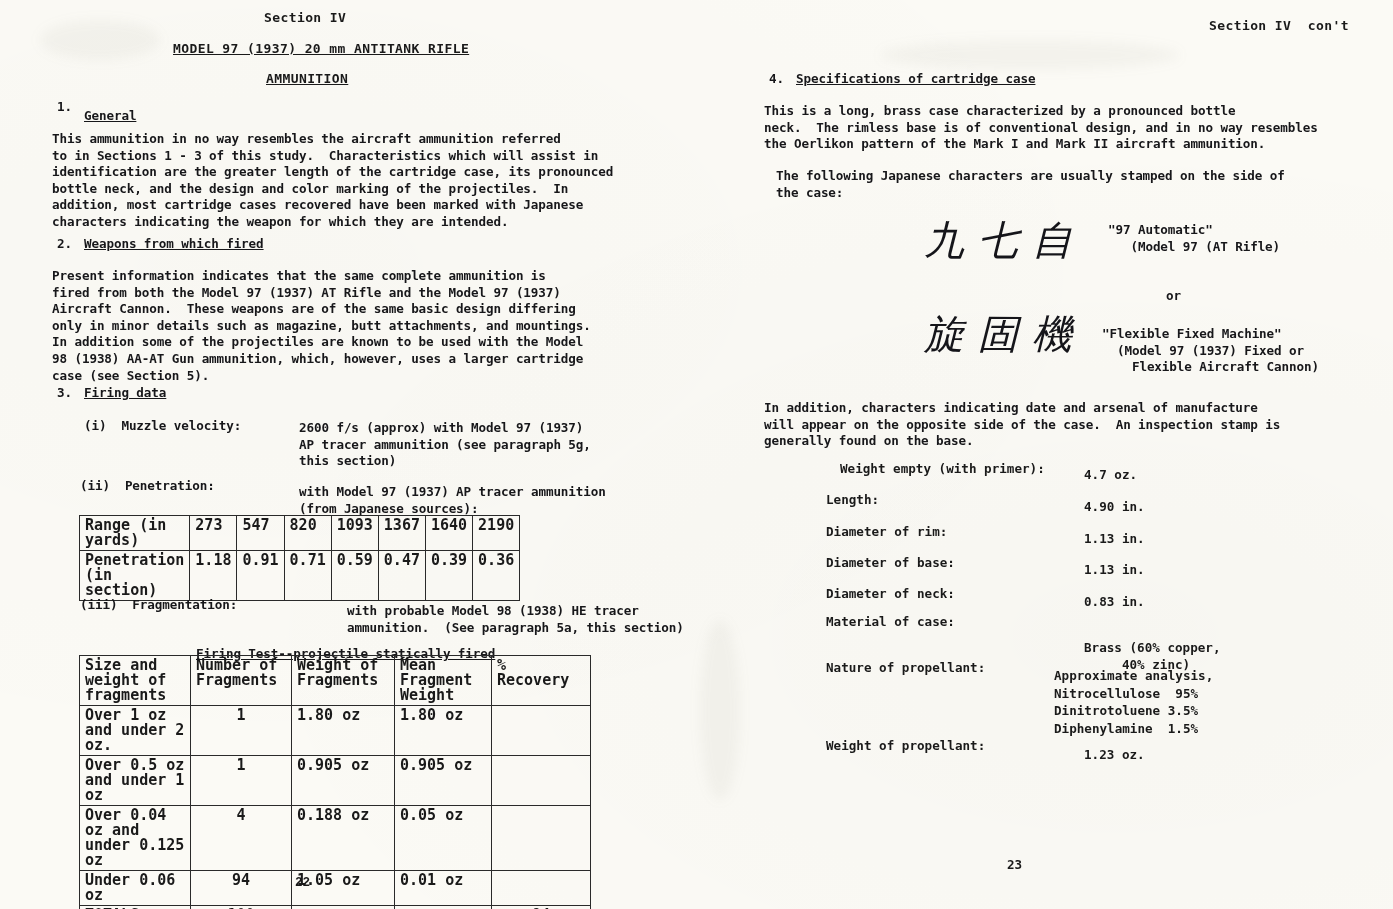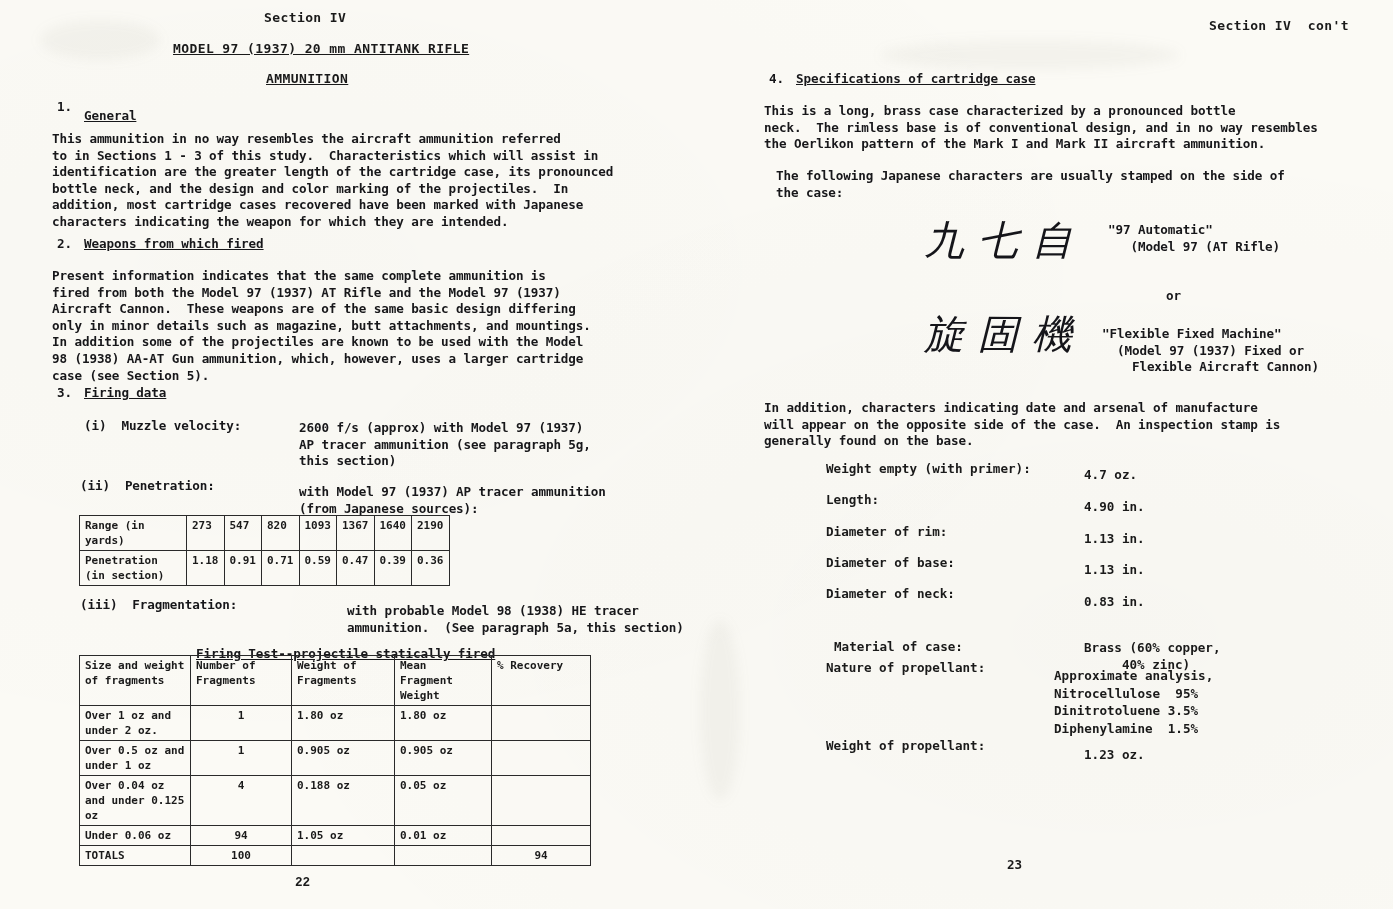--- a/index.html
+++ b/index.html
@@ -45,21 +45,21 @@
     color: #17171a;
   }
   .hdr {
     font-size: 13px;
     font-weight: bold;
     letter-spacing: 0.4px;
   }
 
   table.doc {
     border-collapse: collapse;
-    font-size: 11px;
+    font-size: 15px;
     font-weight: bold;
     line-height: 15px;
   }
   table.doc td, table.doc th {
     border: 1px solid #2a2a2a;
     padding: 2px 5px;
     text-align: left;
     vertical-align: top;
     font-weight: bold;
   }
@@ -260,36 +260,36 @@
 
     <div class="t kanji" style="left:228px; top:307px;">旋固機</div>
     <div class="t body-text" style="left:406px; top:326px;">"Flexible Fixed Machine"
   (Model 97 (1937) Fixed or
     Flexible Aircraft Cannon)</div>
 
     <div class="t body-text" style="left:68px; top:400px;">In addition, characters indicating date and arsenal of manufacture
 will appear on the opposite side of the case.  An inspection stamp is
 generally found on the base.</div>
 
-    <div class="spec-row" style="left:130px; top:461px;">Weight empty (with primer):</div>
+    <div class="spec-row" style="left:144px; top:461px;">Weight empty (with primer):</div>
     <div class="spec-row" style="left:388px; top:467px;">4.7 oz.</div>
 
     <div class="spec-row" style="left:130px; top:492px;">Length:</div>
     <div class="spec-row" style="left:388px; top:499px;">4.90 in.</div>
 
     <div class="spec-row" style="left:130px; top:524px;">Diameter of rim:</div>
     <div class="spec-row" style="left:388px; top:531px;">1.13 in.</div>
 
     <div class="spec-row" style="left:130px; top:555px;">Diameter of base:</div>
     <div class="spec-row" style="left:388px; top:562px;">1.13 in.</div>
 
     <div class="spec-row" style="left:130px; top:586px;">Diameter of neck:</div>
     <div class="spec-row" style="left:388px; top:594px;">0.83 in.</div>
 
-    <div class="spec-row" style="left:130px; top:639px;margin-left:8px;">Material of case:</div>
+    <div class="spec-row" style="left:130px; top:614px;">Material of case:</div>
     <div class="spec-row" style="left:388px; top:639px; line-height:17px;">Brass (60% copper,
      40% zinc)</div>
 
     <div class="spec-row" style="left:130px; top:660px;">Nature of propellant:</div>
     <div class="spec-row" style="left:358px; top:667px; line-height:17.5px;">Approximate analysis,
 Nitrocellulose  95%
 Dinitrotoluene 3.5%
 Diphenylamine  1.5%</div>
 
     <div class="spec-row" style="left:130px; top:738px;">Weight of propellant:</div>

